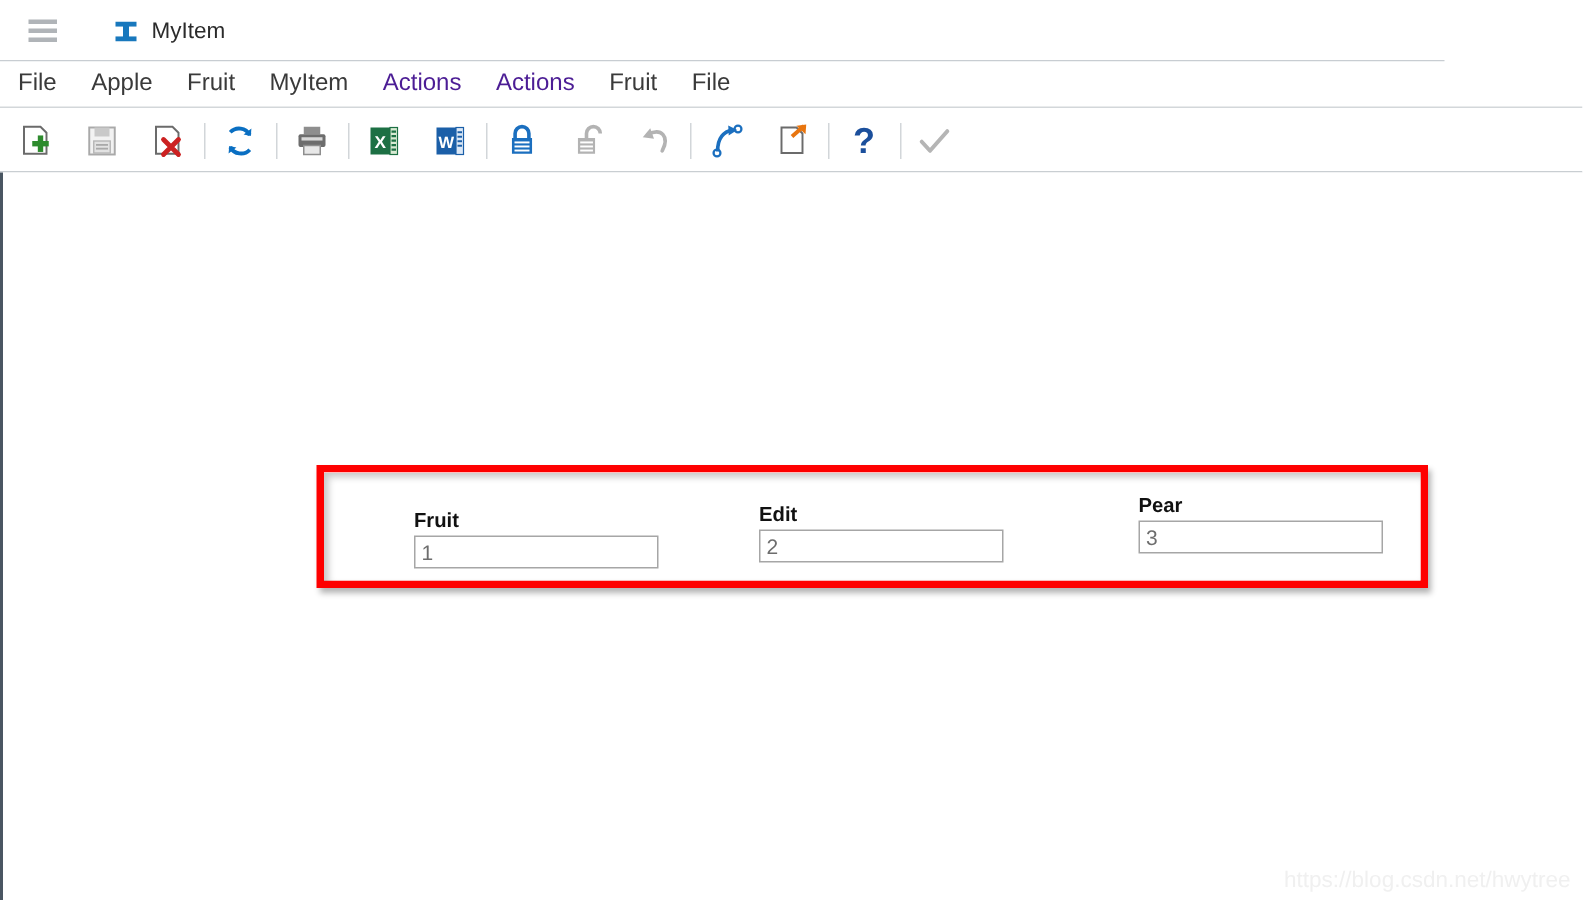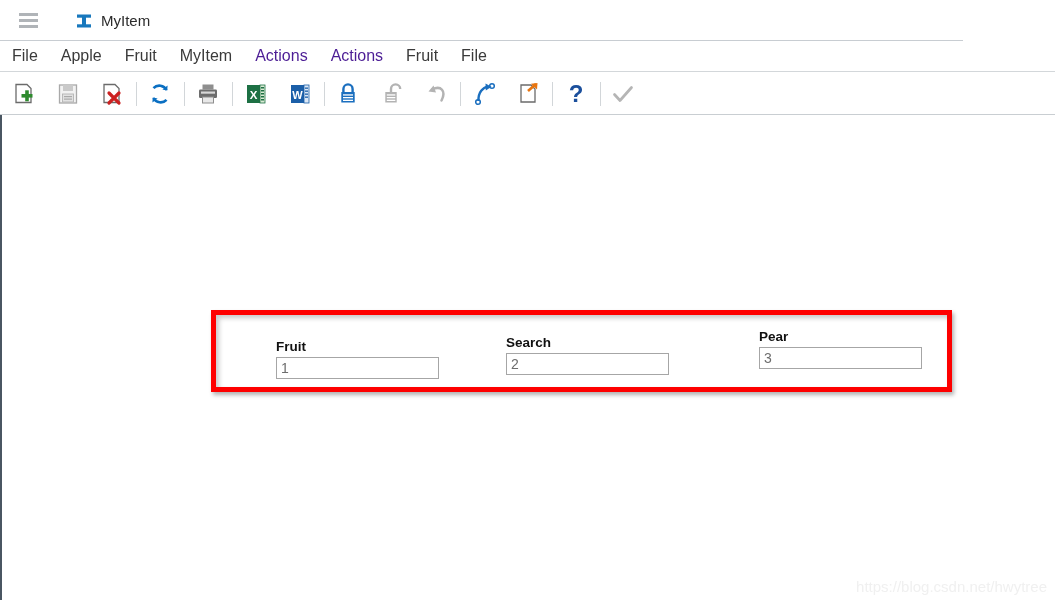--- a/index.html
+++ b/index.html
@@ -378,21 +378,21 @@
 
   <div class="redbox">
     <div class="redbox-inner">
 
       <div class="field" style="left:60px; top:24px;">
         <div class="field-label">Fruit</div>
         <input class="field-input" type="text" value="1" style="">
       </div>
 
       <div class="field" style="left:290px; top:20px;">
-        <div class="field-label">Search</div>
+        <div class="field-label">Edit</div>
         <input class="field-input" type="text" value="2" style="">
       </div>
 
       <div class="field" style="left:543px; top:14px;">
         <div class="field-label">Pear</div>
         <input class="field-input" type="text" value="3" style="">
       </div>
 
     </div>
   </div>

